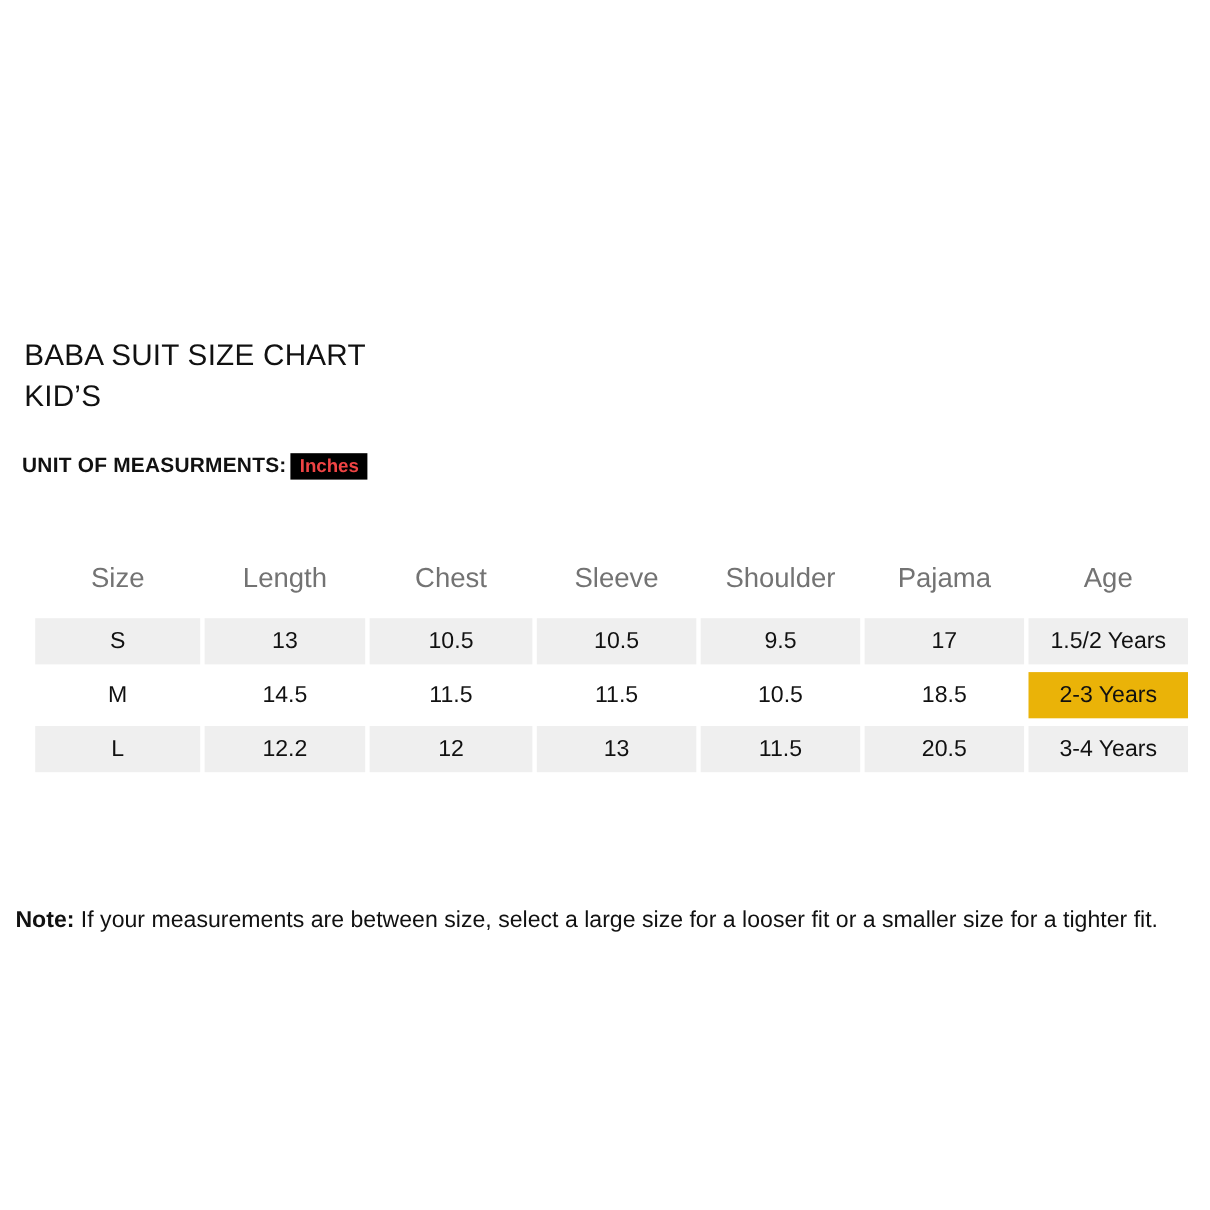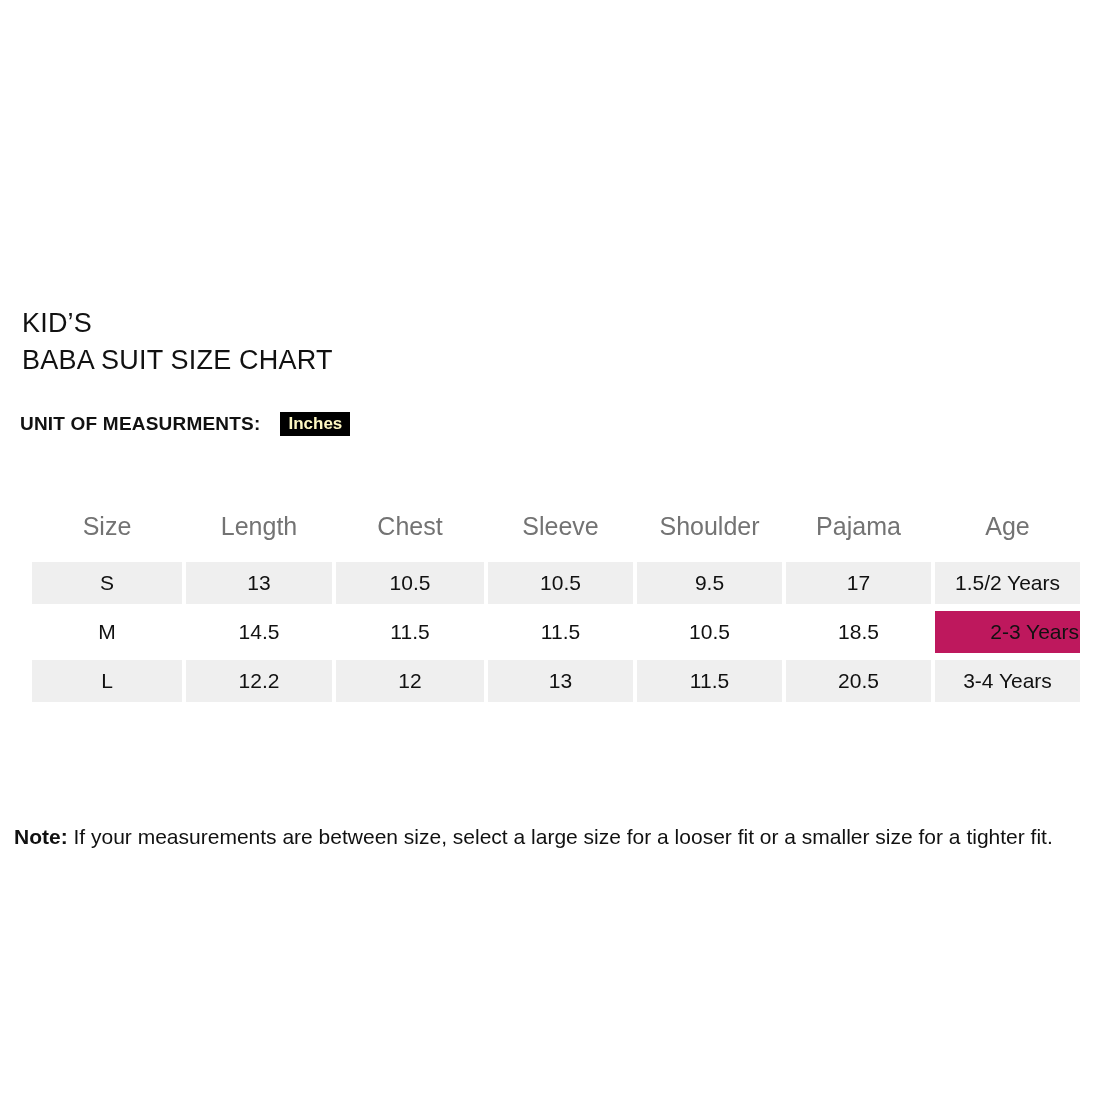--- a/index.html
+++ b/index.html
@@ -35,32 +35,32 @@
     letter-spacing: 0.2px;
     color: #111111;
     white-space: nowrap;
   }
   .unit-row {
     position: absolute;
     left: 20px;
     top: 412px;
     display: flex;
     align-items: center;
-    gap: 20px;
+    gap: 4px;
   }
   .unit-label {
     font-size: 19px;
     font-weight: 700;
     letter-spacing: 0.2px;
     color: #111111;
     white-space: nowrap;
   }
   .unit-value {
     background: #000000;
-    color: #fef9c3;
+    color: #ef4444;
     font-size: 17px;
     font-weight: 700;
     padding: 3px 8px 4px 8px;
     line-height: 1;
     white-space: nowrap;
   }
 
   
   .table-wrap {
     position: absolute;
@@ -96,22 +96,21 @@
     background: #efefef;
   }
   td.age-cell {
     font-size: 17px;
   }
   tr.shaded td.age-cell {
     background: #efefef;
     text-align: center;
   }
   tr.plain td.age-cell {
-    background: #be185d;
-    text-align: right;
+    background: #eab308;
   }
 
   .note {
     position: absolute;
     left: 14px;
     top: 822px;
     width: 1075px;
     font-size: 21px;
     line-height: 29px;
     color: #111111;
@@ -120,22 +119,22 @@
     font-weight: 700;
     text-align: right;
   }
 </style>
 </head>
 <body>
 
 <div class="page">
 
   <div class="title-block">
+    <div class="title-line">BABA SUIT SIZE CHART</div>
     <div class="title-line">KID’S</div>
-    <div class="title-line">BABA SUIT SIZE CHART</div>
   </div>
 
   <div class="unit-row">
     <span class="unit-label">UNIT OF MEASURMENTS:</span>
     <span class="unit-value">Inches</span>
   </div>
 
   <div class="table-wrap">
     <table class="size-table">
       <colgroup>

